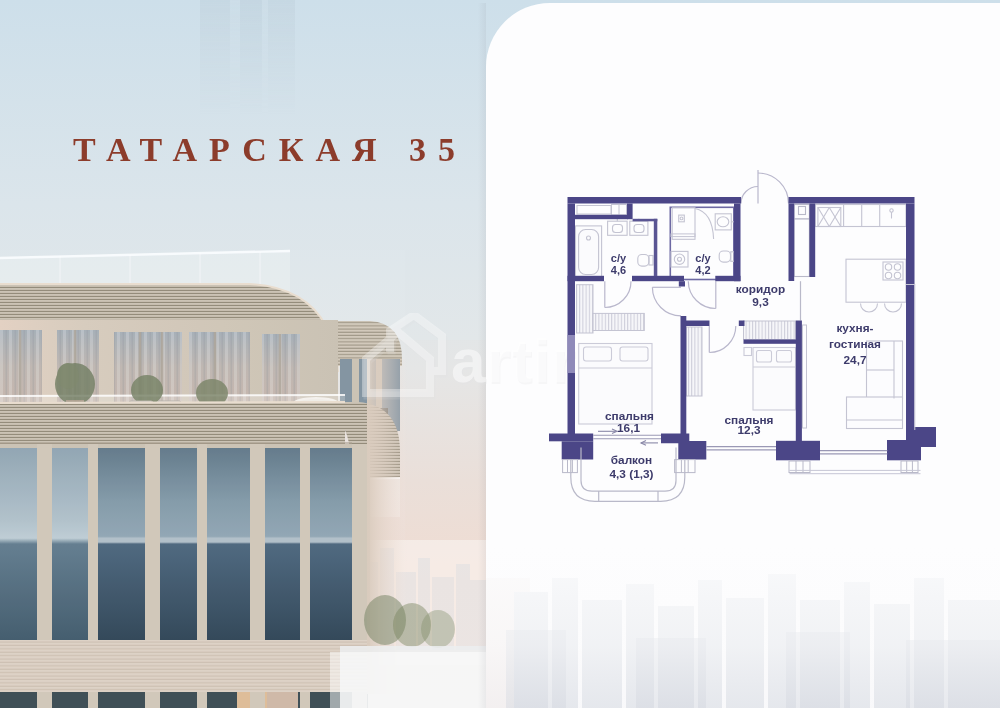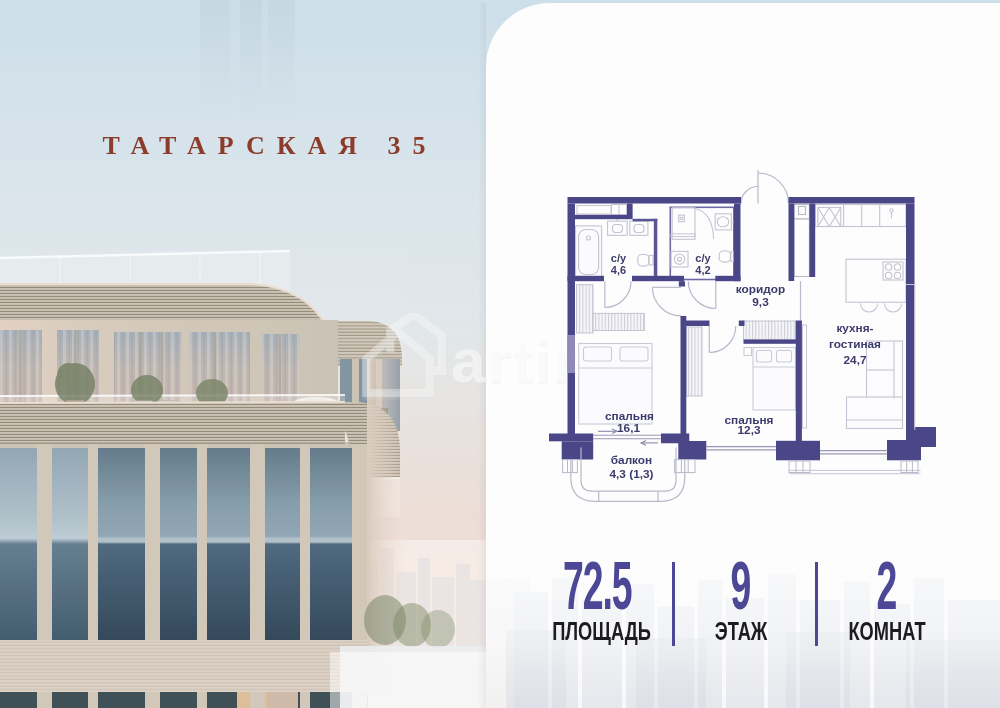--- a/index.html
+++ b/index.html
@@ -203,21 +203,21 @@
     <ellipse cx="385" cy="620" rx="21" ry="25" fill="#72805f" opacity="0.5"></ellipse>
     <ellipse cx="412" cy="625" rx="19" ry="22" fill="#79855f" opacity="0.45"></ellipse>
     <ellipse cx="438" cy="629" rx="17" ry="19" fill="#828d68" opacity="0.38"></ellipse>
     <rect x="340" y="646" width="150" height="62" fill="#eceef0" opacity="0.85"></rect>
   </g>
 
   <rect x="330" y="652" width="160" height="56" fill="#ffffff" opacity="0.5"></rect>
 </svg>
 
 <div class="abs" style="left:64px;top:131px;width:412px;text-align:center;
-  font-family:'Liberation Serif',serif;font-size:26px;color:#8c3c2b;letter-spacing:12px;font-weight:600;">ТАТАРСКАЯ&nbsp;35</div>
+  font-family:'Liberation Serif',serif;font-size:34px;color:#8c3c2b;letter-spacing:12px;font-weight:600;">ТАТАРСКАЯ&nbsp;35</div>
 
 <div class="abs" style="left:478px;top:3px;width:8px;height:705px;background:linear-gradient(90deg,rgba(120,120,130,0),rgba(120,120,130,0.10));"></div>
 
 <div class="abs" style="left:486px;top:3px;width:514px;height:705px;background:#fdfdfe;border-top-left-radius:64px;"></div>
 
 <svg class="abs" style="left:352px;top:313px;" width="300" height="90" viewBox="0 0 300 90">
   <g fill="none" stroke="#e0e0e1" stroke-width="8" opacity="0.18" transform="translate(1.5,2.5)">
     <path d="M14,80 V46 L46,19 L78,46 V80 Z"></path>
     <path d="M38,39 V18 L62,2 L90,23 V58 H76"></path>
   </g>
@@ -554,24 +554,14 @@
     <text x="628.5" y="431.8" font-size="11.8">16,1</text>
 
     <text x="749" y="423.6" font-size="11.8">спальня</text>
     <text x="749" y="434" font-size="11.8">12,3</text>
 
     <text x="631.5" y="463.6" font-size="11.8">балкон</text>
     <text x="631.5" y="477.5" font-size="11.8">4,3 (1,3)</text>
   </g>
 </svg>
 
-<div class="abs" style="left:486px;top:540px;width:514px;height:130px;color:#4c4896;">
-  <div class="abs" style="left:50px;top:6px;width:120px;text-align:center;font-size:68px;font-weight:bold;transform:scaleX(0.55);letter-spacing:-2px;">72.5</div>
-  <div class="abs" style="left:50px;top:77px;width:120px;text-align:center;font-size:25px;font-weight:bold;transform:scaleX(0.73);color:#1c1c1e;">ПЛОЩАДЬ</div>
-  <div class="abs" style="left:186px;top:22px;width:2.5px;height:84px;background:#4c4896;"></div>
-  <div class="abs" style="left:195px;top:6px;width:120px;text-align:center;font-size:68px;font-weight:bold;transform:scaleX(0.55);">9</div>
-  <div class="abs" style="left:195px;top:77px;width:120px;text-align:center;font-size:25px;font-weight:bold;transform:scaleX(0.73);color:#1c1c1e;">ЭТАЖ</div>
-  <div class="abs" style="left:329px;top:22px;width:2.5px;height:84px;background:#4c4896;"></div>
-  <div class="abs" style="left:341px;top:6px;width:120px;text-align:center;font-size:68px;font-weight:bold;transform:scaleX(0.55);">2</div>
-  <div class="abs" style="left:341px;top:77px;width:120px;text-align:center;font-size:25px;font-weight:bold;transform:scaleX(0.73);color:#1c1c1e;">КОМНАТ</div>
+
 </div>
 
-</div>
-
 </body></html>

